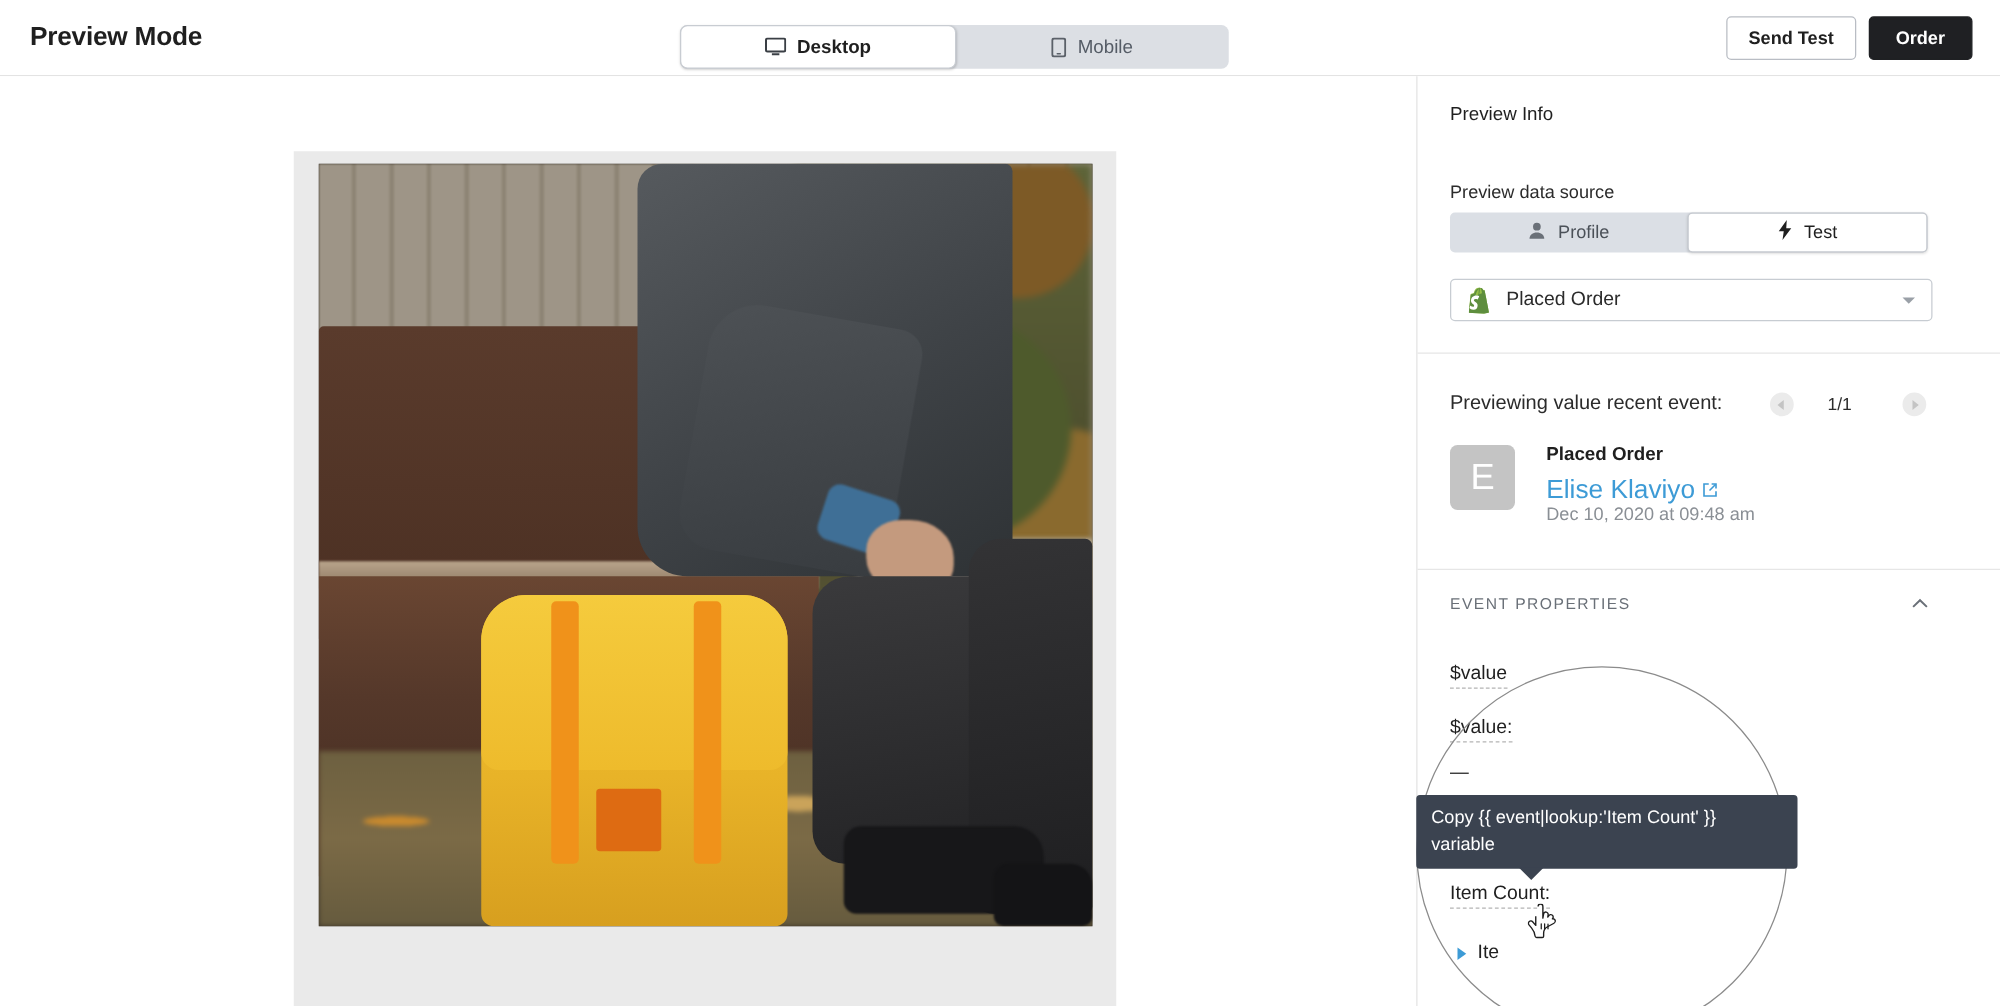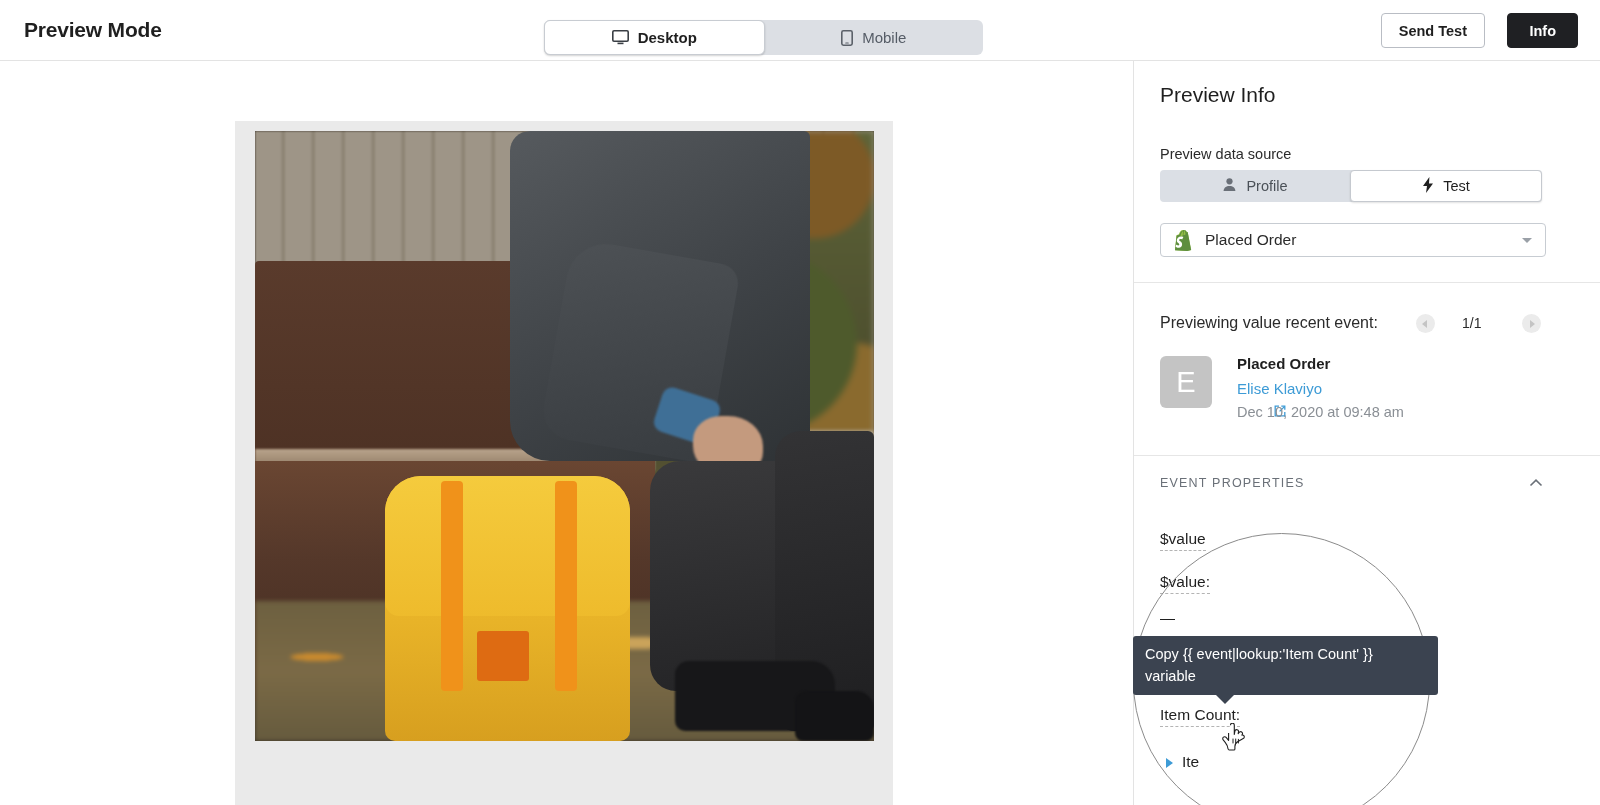--- a/index.html
+++ b/index.html
@@ -213,21 +213,21 @@
 
   
   .panel {
     position: absolute; top: 61px; left: 1133px;
     width: 467px; height: 744px;
     background: #ffffff;
     border-left: 1px solid #e3e3e3;
   }
   .panel-title {
     position: absolute; left: 26px; top: 22px;
-    font-size: 21px; color: #1f1f1f; font-weight: normal;
+    font-size: 15px; color: #1f1f1f; font-weight: normal;
   }
   .section-sep { position: absolute; left: 0; width: 467px; height: 1px; background: #e6e6e6; }
 
   .field-label {
     position: absolute; left: 26px;
     font-size: 14.5px; color: #2b2b2b;
   }
 
   
   .source-switch {
@@ -295,22 +295,22 @@
     width: 52px; height: 52px; border-radius: 6px;
     background: #c4c4c4; color: #ffffff;
     font-size: 29px; display: flex; align-items: center; justify-content: center;
   }
   .event-name {
     position: absolute; left: 103px; top: 294px;
     font-size: 15px; font-weight: bold; color: #1f1f1f;
   }
   .event-person {
     position: absolute; left: 103px; top: 319px;
-    font-size: 15px; color: #3d9bd6; cursor: pointer;
-    display: flex; align-items: center; gap: 6px; flex-direction: column;
+    font-size: 21px; color: #3d9bd6; cursor: pointer;
+    display: flex; align-items: center; gap: 6px;
   }
   .event-time {
     position: absolute; left: 103px; top: 343px;
     font-size: 14.5px; color: #8a8f95;
   }
 
   .props-header {
     position: absolute; left: 26px; top: 415px;
     font-size: 12.5px; letter-spacing: 1.2px; color: #6a7078;
   }
@@ -392,21 +392,21 @@
         <svg width="12" height="16" viewBox="0 0 12 16" fill="none">
           <rect x="0.8" y="0.8" width="10.4" height="14.4" rx="1.6" stroke="#5b6169" stroke-width="1.6"></rect>
           <rect x="4.2" y="12.4" width="3.6" height="1.2" rx="0.6" fill="#5b6169"></rect>
         </svg>
       </span>
       <span>Mobile</span>
     </div>
   </div>
 
   <button class="btn-send">Send Test</button>
-  <button class="btn-done">Info</button>
+  <button class="btn-done">Order</button>
 </div>
 
 <div class="stage">
   <div class="email-canvas">
 
     <div class="email-photo">
       <div class="ph ph-fence"></div>
       <div class="ph ph-trees"></div>
       <div class="ph ph-wall"></div>
       <div class="ph ph-bench-back"></div>

